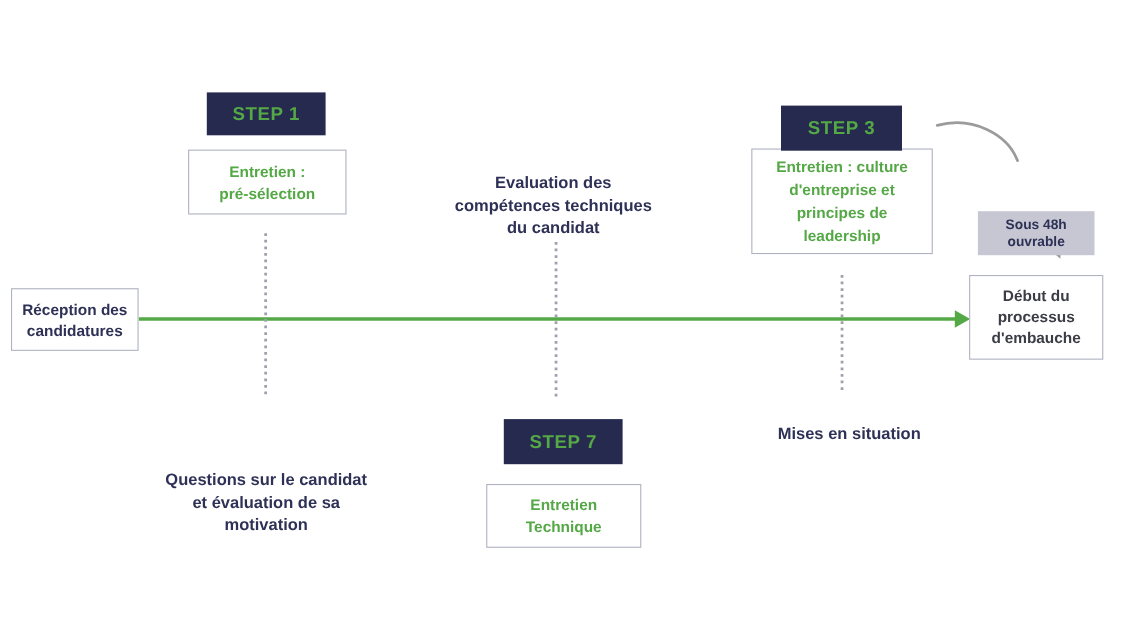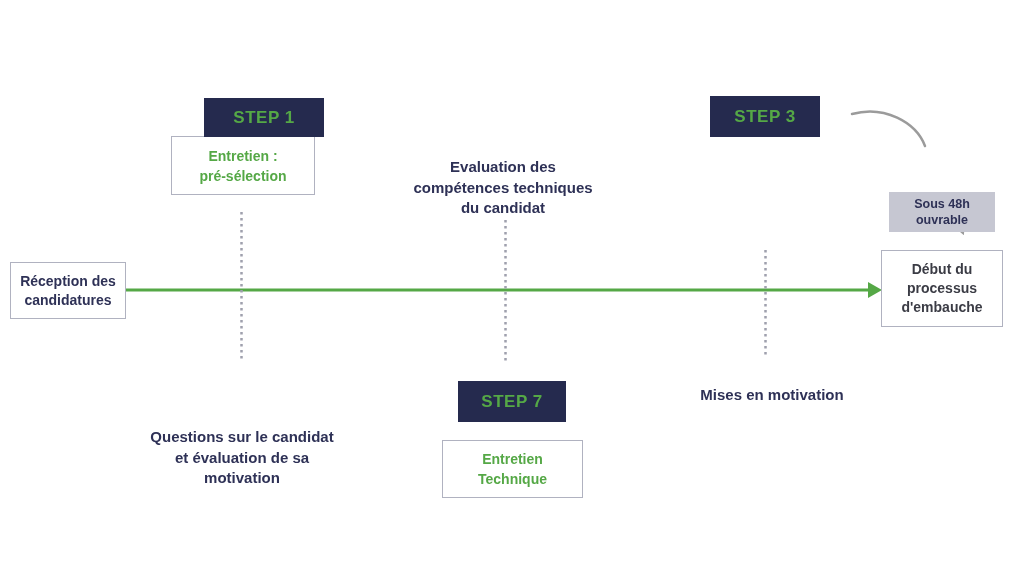--- a/index.html
+++ b/index.html
@@ -76,21 +76,21 @@
   }
   
   .reception-box{left:10px;top:262px;width:116px;height:57px;}
   .debut-box{left:881px;top:250px;width:122px;height:77px;color:var(--text_dark);}
   .sous-badge{
     position:absolute;left:889px;top:156px;width:106px;height:40px;
     background:var(--sous_bg);color:var(--text_navy);
     display:flex;align-items:center;justify-content:center;
     text-align:center;font-size:12.5px;line-height:16px;margin-top:36px;
   }
-  .step1-badge{left:188px;top:98px;width:120px;height:39px;margin-left:16px;}
+  .step1-badge{left:188px;top:84px;width:108px;height:39px;}
   .step1-card{left:171px;top:136px;width:144px;height:59px;}
   .step2-badge{left:458px;top:381px;width:108px;height:41px;}
   .step2-card{left:442px;top:440px;width:141px;height:58px;}
   .step3-badge{left:710px;top:96px;width:110px;height:41px;}
   .step3-card{left:683px;top:135px;width:165px;height:96px;line-height:21px;}
   .note-questions{left:122px;top:379px;width:240px;margin-top:48px;}
   .note-evaluation{left:388px;top:133px;width:230px;margin-top:24px;}
   .note-mises{left:672px;top:385px;width:200px;}
 </style>
 </head>
@@ -125,15 +125,16 @@
 
   <div class="badge step1-badge">STEP 1</div>
   <div class="card step1-card">Entretien :<br>pré-sélection</div>
   <div class="note note-questions">Questions sur le candidat<br>et évaluation de sa<br>motivation</div>
 
   <div class="badge step2-badge">STEP 7</div>
   <div class="card step2-card">Entretien<br>Technique</div>
   <div class="note note-evaluation">Evaluation des<br>compétences techniques<br>du candidat</div>
 
   <div class="badge step3-badge">STEP 3</div>
-  <div class="note note-mises">Mises en motivation</div>
+  <div class="card step3-card">Entretien : culture<br>d'entreprise et<br>principes de<br>leadership</div>
+  <div class="note note-mises">Mises en situation</div>
 
 </div>
 
 </body></html>

